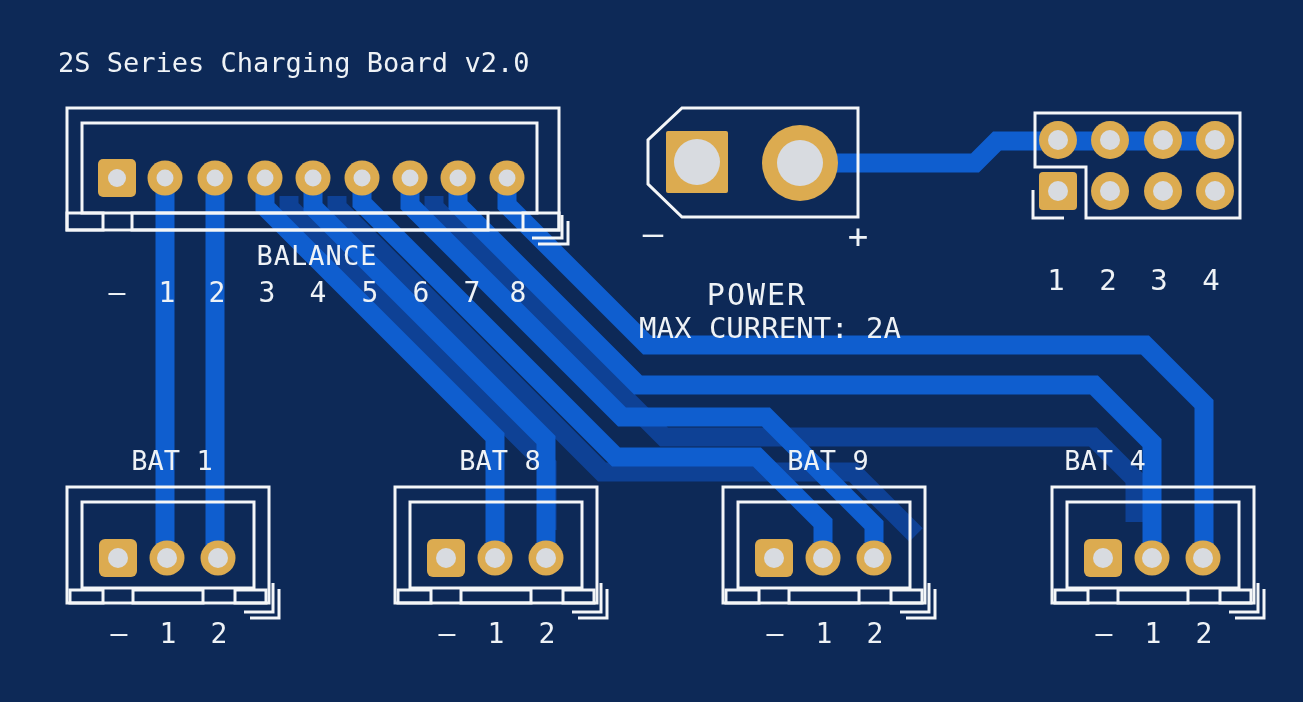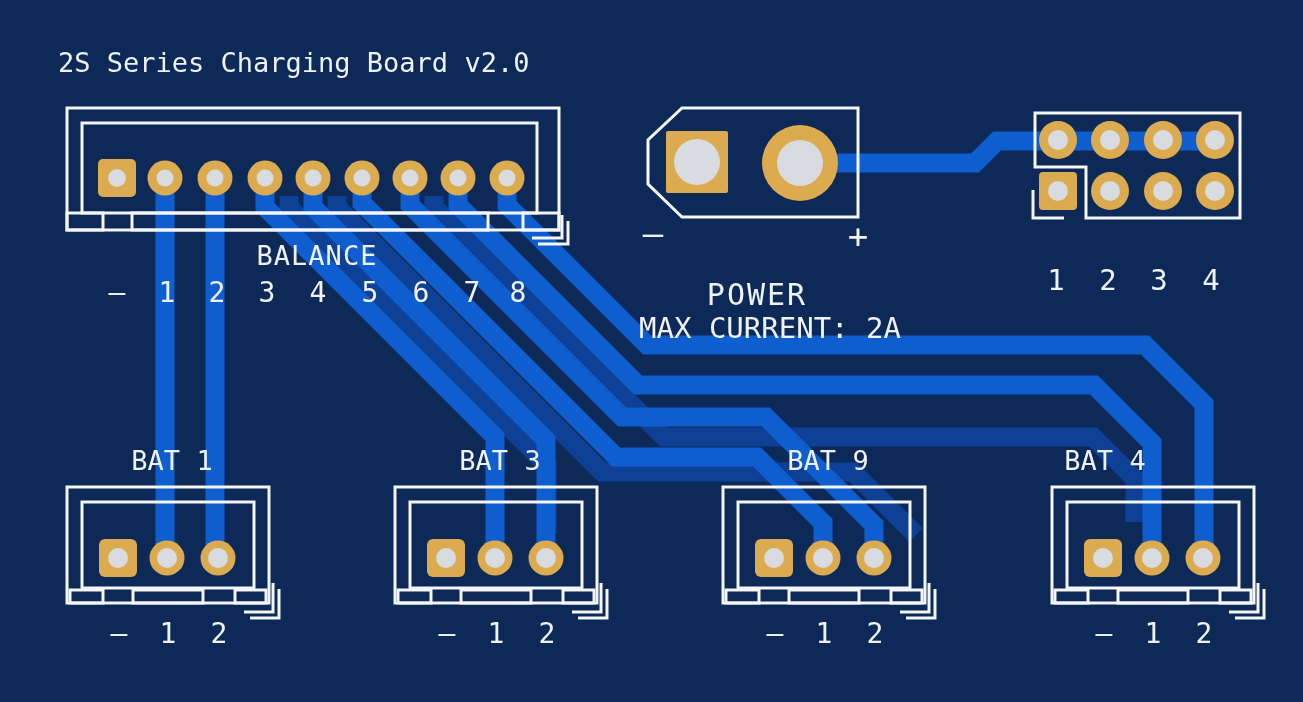--- a/index.html
+++ b/index.html
@@ -164,21 +164,21 @@
   <div class="silk-text f29 ctr" style="left:1056px;top:266px;">1</div>
   <div class="silk-text f29 ctr" style="left:1108px;top:266px;">2</div>
   <div class="silk-text f29 ctr" style="left:1159px;top:266px;">3</div>
   <div class="silk-text f29 ctr" style="left:1211px;top:266px;">4</div>
 
   <div class="silk-text f27 ctr" style="left:172px;top:447px;text-align:right;">BAT 1</div>
   <div class="silk-text f28 ctr" style="left:119px;top:620px;">–</div>
   <div class="silk-text f28 ctr" style="left:168px;top:620px;">1</div>
   <div class="silk-text f28 ctr" style="left:219px;top:620px;">2</div>
 
-  <div class="silk-text f27 ctr" style="left:500px;top:447px;">BAT 3</div>
+  <div class="silk-text f27 ctr" style="left:500px;top:447px;">BAT 8</div>
   <div class="silk-text f28 ctr" style="left:447px;top:620px;">–</div>
   <div class="silk-text f28 ctr" style="left:496px;top:620px;">1</div>
   <div class="silk-text f28 ctr" style="left:547px;top:620px;">2</div>
 
   <div class="silk-text f27 ctr" style="left:828px;top:447px;">BAT 9</div>
   <div class="silk-text f28 ctr" style="left:775px;top:620px;">–</div>
   <div class="silk-text f28 ctr" style="left:824px;top:620px;">1</div>
   <div class="silk-text f28 ctr" style="left:875px;top:620px;">2</div>
 
   <div class="silk-text f27 ctr" style="left:1105px;top:447px;">BAT 4</div>

